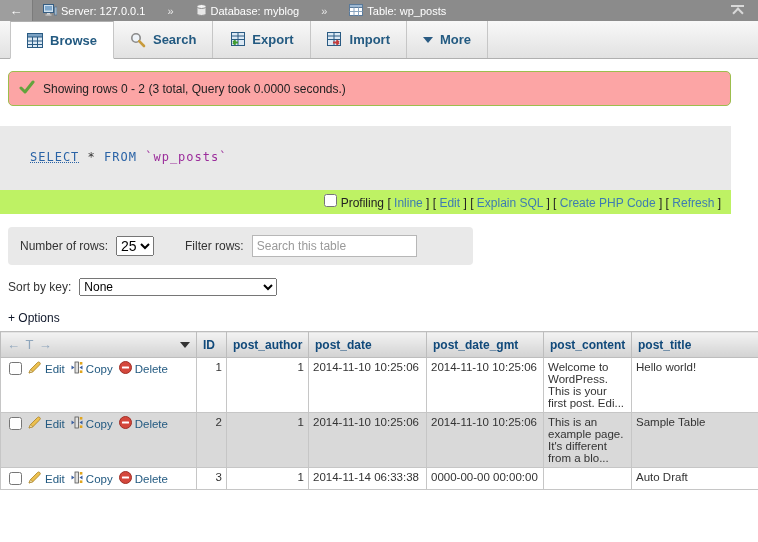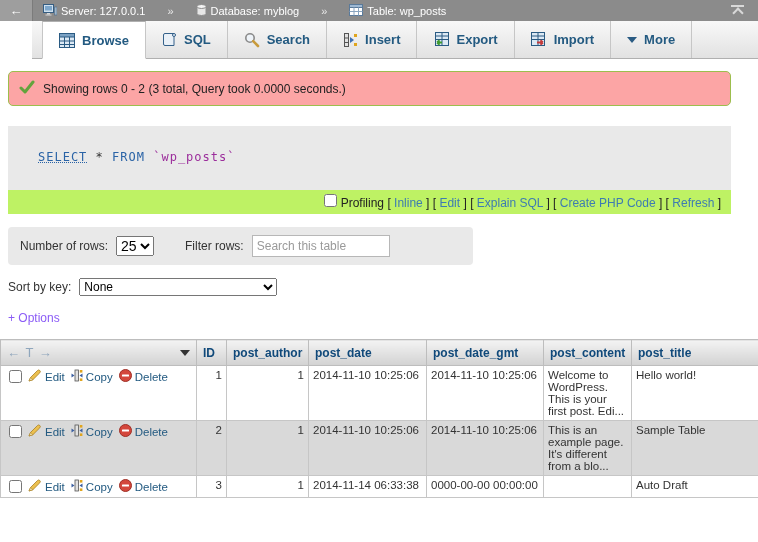--- a/index.html
+++ b/index.html
@@ -12,54 +12,54 @@
              display:flex; align-items:center; justify-content:center; color:#fff; cursor:pointer; font-size:13px; }
   .crumbs { display:flex; align-items:center; gap:22px; padding-left:10px; }
   .crumb { display:flex; align-items:center; gap:4px; cursor:pointer; }
   .sep { color:#e8e8e8; }
   .collapse { margin-left:auto; margin-right:14px; cursor:pointer; display:flex; flex-direction:column; align-items:center; }
   .collapse .bar { width:13px; height:2px; background:#d9d9d9; margin-bottom:1px; }
   .collapse .chev { width:8px; height:8px; border-left:2px solid #d9d9d9; border-top:2px solid #d9d9d9; transform:rotate(45deg); margin-top:1px; }
 
   
   .tabbar { height:38px; background:linear-gradient(#f8f8f8,#e2e2e2); border-bottom:1px solid #b0b0b0;
-            display:flex; align-items:stretch; padding-left:10px;margin-left:32px; }
+            display:flex; align-items:stretch; padding-left:10px; }
   .tab { display:flex; align-items:center; gap:7px; padding:0 16px; color:#235a81; font-weight:bold;
          font-size:13px; border-right:1px solid #c6c6c6; cursor:pointer; }
   .tab:first-child { border-left:1px solid #c6c6c6; }
   .tab.active { background:#fff; border-top:1px solid #b0b0b0; margin-bottom:-1px; border-bottom:1px solid #fff; }
   .tab .icon { display:inline-flex; }
   .tri-down { width:0; height:0; border-left:5px solid transparent; border-right:5px solid transparent;
               border-top:6px solid #2a5b83; display:inline-block; }
 
   
   .message { margin:12px 27px 0 8px; background:#fca5a5; border:1px solid #9cbe4d; border-radius:5px;
              padding:8px 10px; display:flex; align-items:center; gap:8px; color:#222; }
 
   
-  .sqlwrap { margin:20px 27px 0 8px; }
+  .sqlwrap { margin:20px 27px 0 0; }
   .sqlbox { background:#e9e9e9; padding:24px 10px 26px 30px;
             font-family:"DejaVu Sans Mono","Liberation Mono",monospace; font-size:12px; letter-spacing:1px; }
   .kw { color:#2a63a6; }
   .kw.help { text-decoration:underline dotted; cursor:pointer; }
   .tbl-ref { color:#9b2d9b; }
   .profilebar { background:#bef264; padding:4px 10px; text-align:right; color:#222; }
   .profilebar label { cursor:pointer; }
   .profilebar a { color:#3d7cb1; text-decoration:none; cursor:pointer; }
   .profilebar .br { color:#222; }
 
   
   .rowsbox { margin:13px 0 0 8px; width:465px; background:#e9e9e9; border-radius:4px;
              padding:8px 12px; display:flex; align-items:center; gap:8px; }
   .rowsbox select { font-size:14px; }
-  .rowsbox input { width:138px; font-size:12px; padding:3px 4px; border:1px solid #b7b7b7; color:#555; }
+  .rowsbox input { width:165px; font-size:12px; padding:3px 4px; border:1px solid #b7b7b7; color:#555; }
   .rowsbox input::placeholder { color:#9a9a9a; }
   .sortrow { margin:13px 0 0 8px; display:flex; align-items:center; gap:8px; }
   .sortrow select { width:198px; font-size:12px; }
-  .options-link { display:inline-block; margin:15px 0 14px 8px; color:#8b5cf6; text-decoration:none; cursor:pointer; }
+  .options-link { display:inline-block; margin:15px 0 6px 8px; color:#0f172a; text-decoration:none; cursor:pointer; }
 
   
   table.data { border-collapse:collapse; width:758px; table-layout:fixed; }
   table.data th { background:linear-gradient(#f3f3f3,#d2d2d2); border:1px solid #bdbdbd;
                   color:#10497a; font-size:12px; text-align:left; padding:5px 6px; }
   table.data td { border:1px solid #c6c6c6; padding:3px 4px; vertical-align:top; font-size:11.5px;
                   overflow:hidden; }
   table.data tr.odd td { background:#d9d9d9; }
   th.actions-h { color:#8fa6bc; font-weight:normal; }
   .actions-h-inner { display:flex; align-items:center; }
@@ -136,48 +136,26 @@
           <line x1="5.5" y1="4" x2="5.5" y2="14.5" stroke="#2a5b83"></line>
           <line x1="10.5" y1="4" x2="10.5" y2="14.5" stroke="#2a5b83"></line>
           <line x1="0.5" y1="8" x2="15.5" y2="8" stroke="#2a5b83"></line>
           <line x1="0.5" y1="11.5" x2="15.5" y2="11.5" stroke="#2a5b83"></line>
         </svg>
     </span>
     <span>Browse</span>
   </div>
   <div class="tab">
     <span class="icon">
-      <svg width="15" height="16" viewBox="0 0 15 16">
-          <path d="M3 1.5 h9 a1.5 1.5 0 0 1 0 3 v9 h-9 a1.5 1.5 0 0 1 -1.5 -1.5 v-9 a1.5 1.5 0 0 1 1.5 -1.5 z" fill="#e9f0f7" stroke="#34618a"></path>
-          <path d="M12 1.5 a1.5 1.5 0 0 0 0 3" fill="none" stroke="#34618a"></path>
-        </svg>
-    </span>
-    <span>SQL</span>
-  </div>
-  <div class="tab">
-    <span class="icon">
       <svg width="16" height="16" viewBox="0 0 16 16">
           <circle cx="6" cy="6" r="4.2" fill="#eef3f8" stroke="#8a8a8a" stroke-width="1.6"></circle>
           <line x1="9.2" y1="9.2" x2="14" y2="14" stroke="#c89b3c" stroke-width="2.6" stroke-linecap="round"></line>
         </svg>
     </span>
     <span>Search</span>
-  </div>
-  <div class="tab">
-    <span class="icon">
-      <svg width="15" height="16" viewBox="0 0 15 16">
-          <rect x="1.5" y="1.5" width="4" height="13" fill="#e2e2e2" stroke="#555"></rect>
-          <line x1="1.5" y1="6" x2="5.5" y2="6" stroke="#555"></line>
-          <line x1="1.5" y1="10.5" x2="5.5" y2="10.5" stroke="#555"></line>
-          <path d="M7 5 l4 3 -4 3 z" fill="#3b6fb4"></path>
-          <rect x="11" y="2" width="3" height="3" fill="#e0a51e"></rect>
-          <rect x="11" y="11" width="3" height="3" fill="#e0a51e"></rect>
-        </svg>
-    </span>
-    <span>Insert</span>
   </div>
   <div class="tab">
     <span class="icon">
       <svg width="16" height="15" viewBox="0 0 16 15">
           <rect x="2.5" y="0.5" width="13" height="13" fill="#dce9f4" stroke="#2a5b83"></rect>
           <line x1="2.5" y1="4" x2="15.5" y2="4" stroke="#2a5b83"></line>
           <line x1="2.5" y1="7.5" x2="15.5" y2="7.5" stroke="#2a5b83"></line>
           <line x1="9" y1="0.5" x2="9" y2="13.5" stroke="#2a5b83"></line>
           <path d="M9 10.5 L4 10.5 M4 10.5 l2.5 -2.2 M4 10.5 l2.5 2.2" stroke="#3f9b2f" stroke-width="1.8" fill="none"></path>
         </svg>

